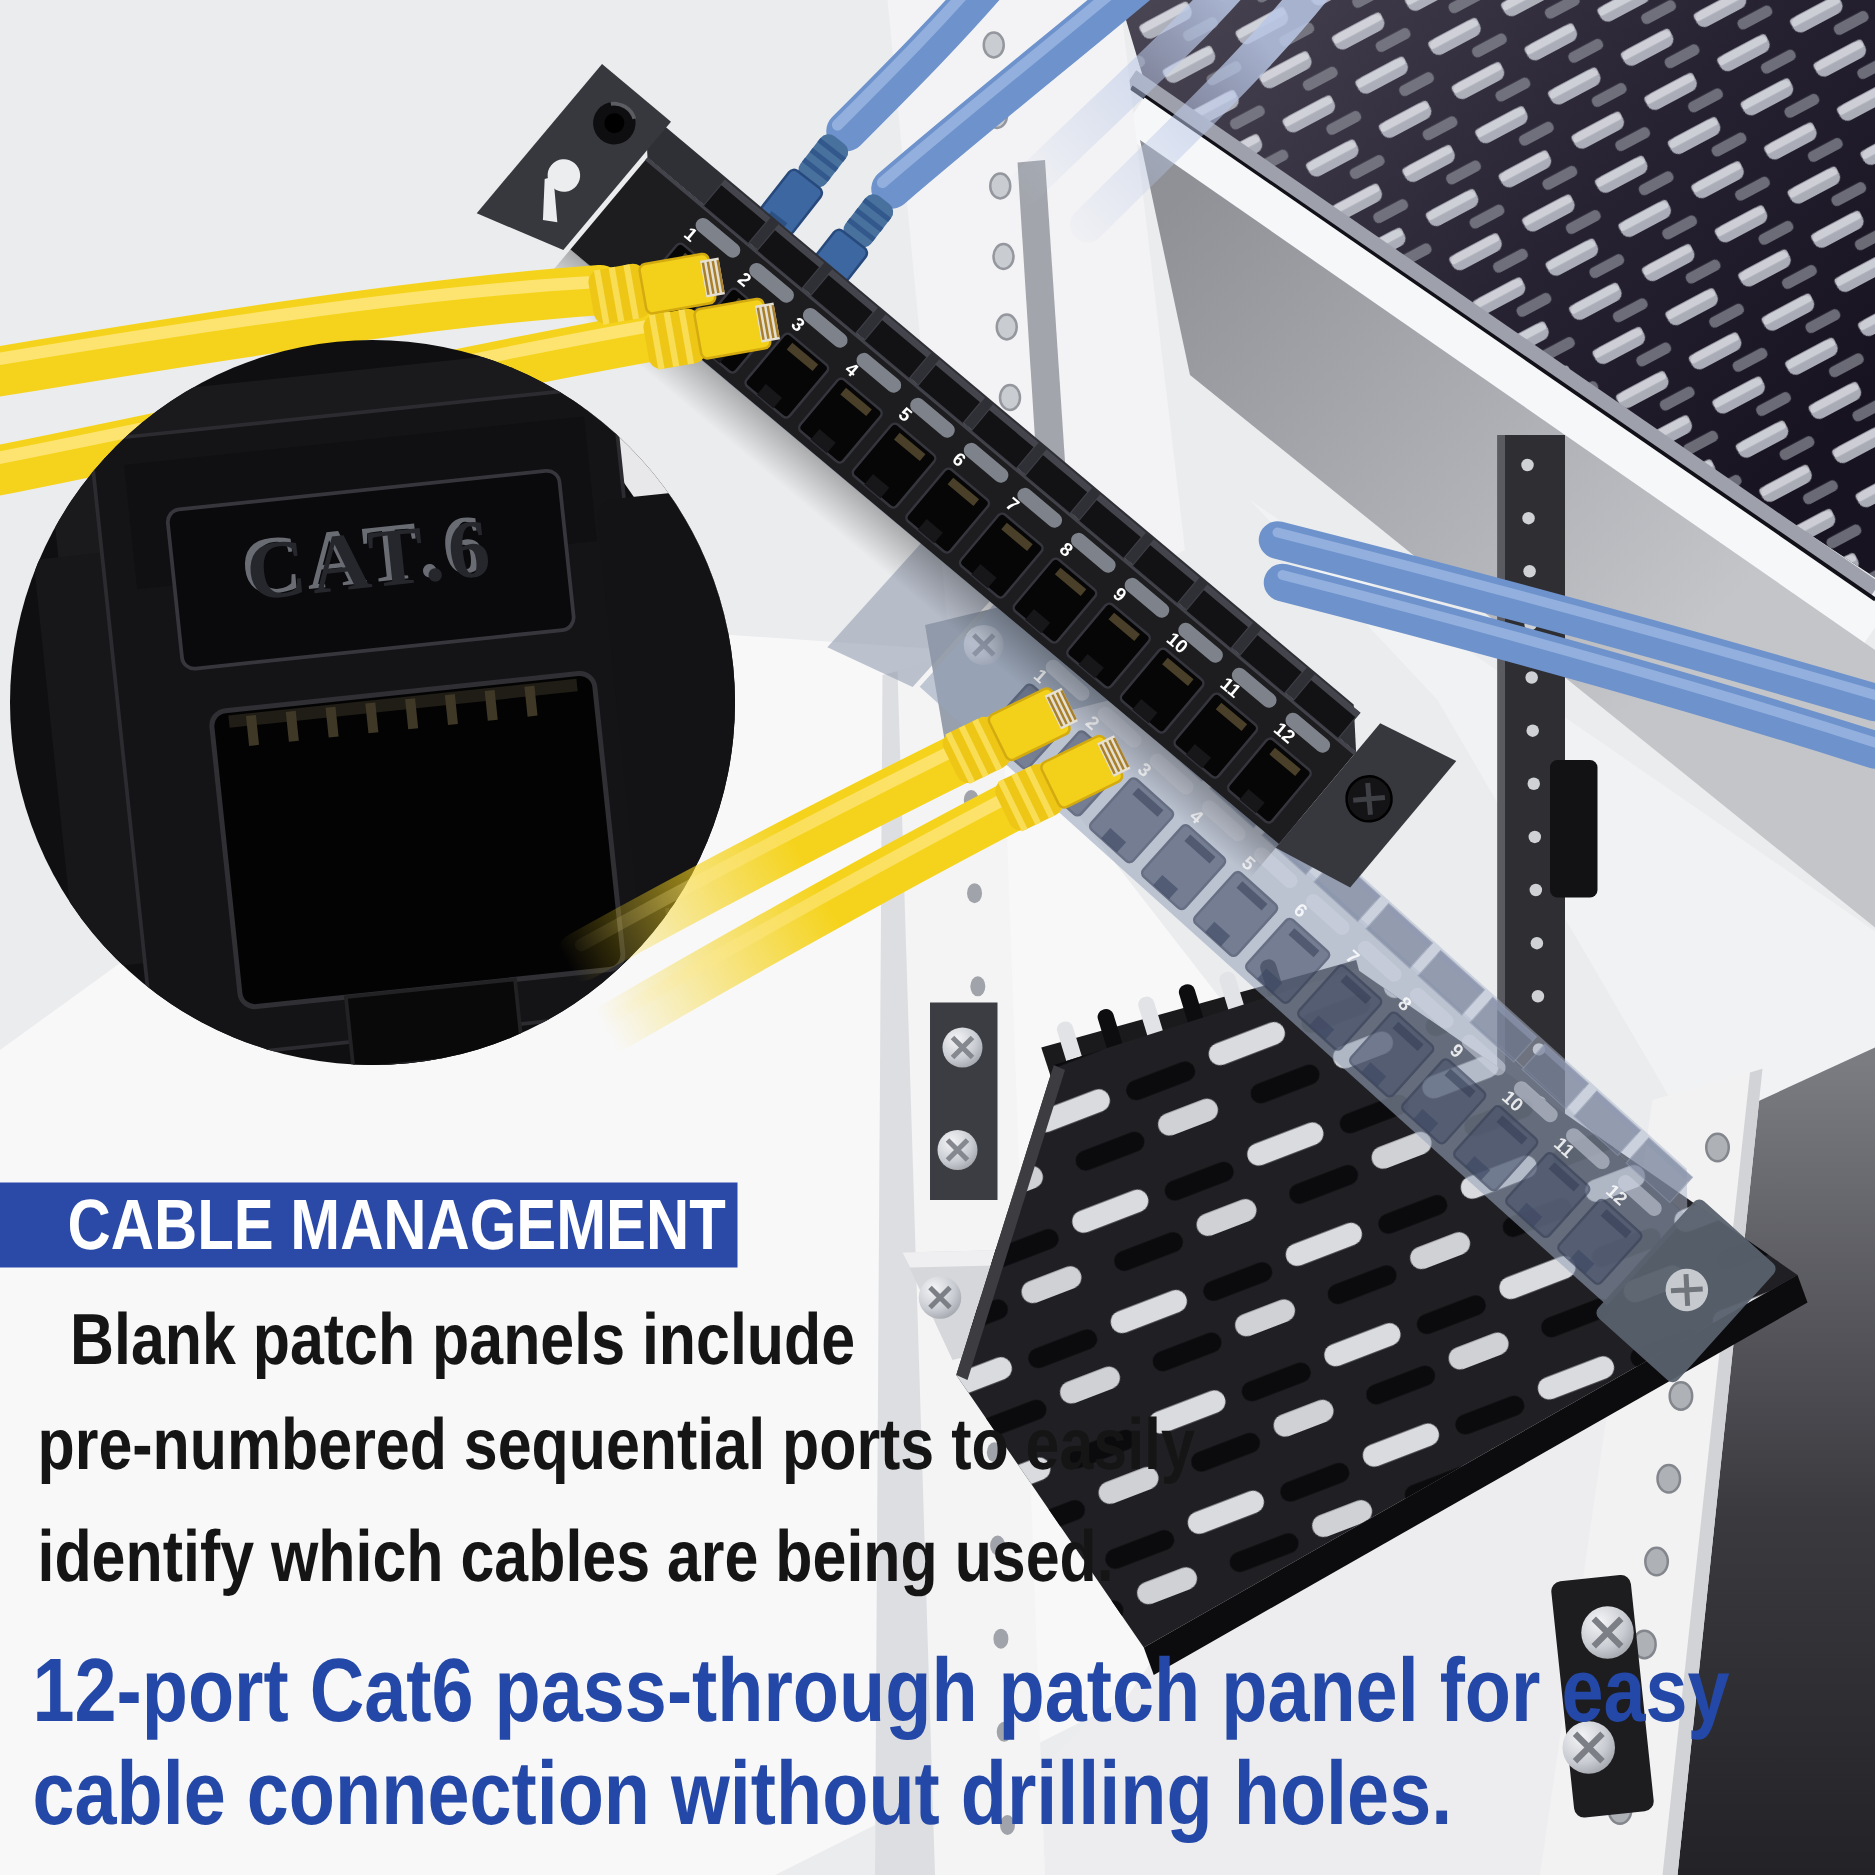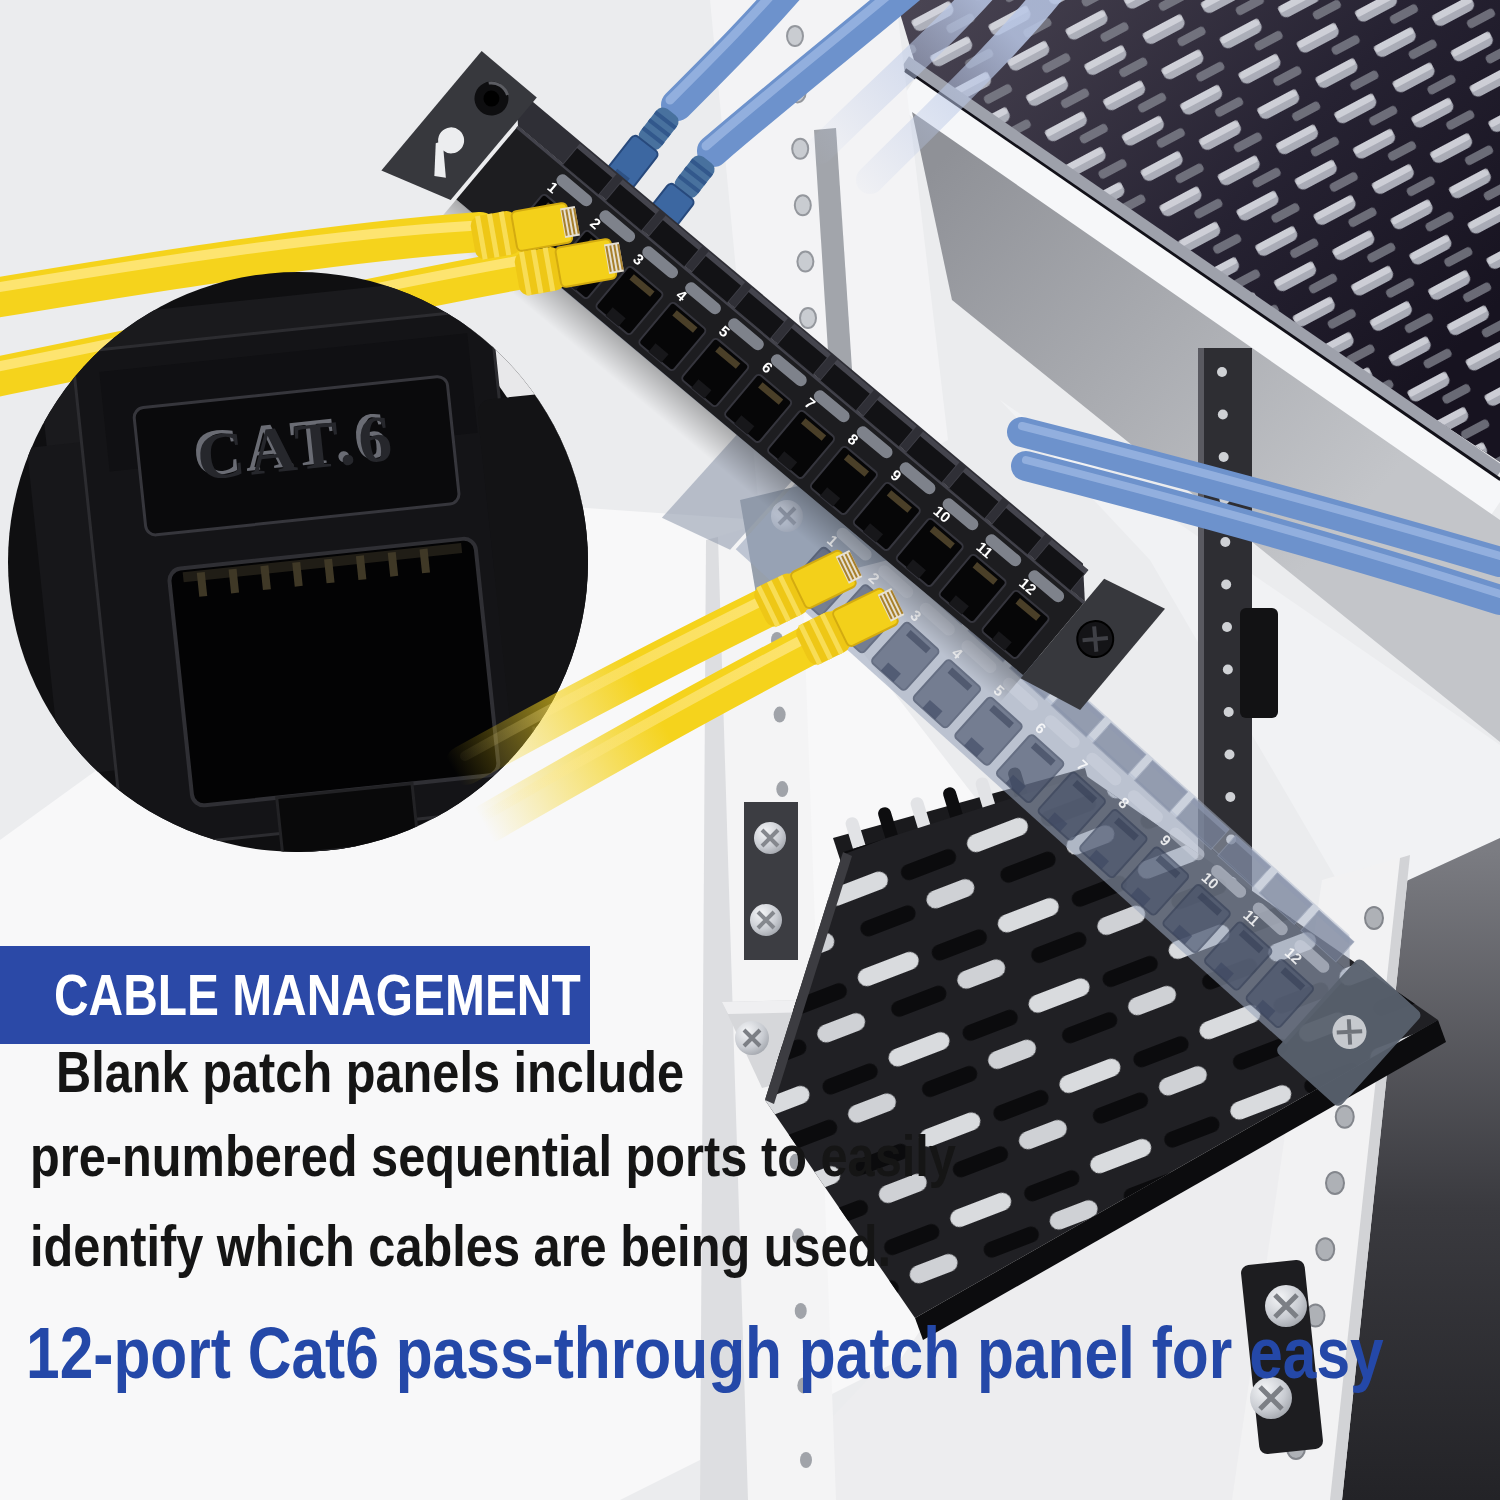--- a/index.html
+++ b/index.html
@@ -16,21 +16,21 @@
   .q-slot{fill:#cdd3de;opacity:.55}
   .q-num{fill:#ffffff;opacity:.85;font:700 15px "Liberation Sans",sans-serif}
   .q-port{fill:#4a546c;opacity:.62;stroke:#333d55;stroke-width:2}.q-notch{fill:#3c4660;opacity:.6}
   .q-pins{fill:#2e3850;opacity:.5}
   .cabY{stroke:var(--cable-yellow);fill:none;stroke-linecap:round}
   .cabYhi{stroke:#ffe98c;fill:none;stroke-linecap:round;opacity:.75}
   .cabB{stroke:var(--cable-blue);fill:none;stroke-linecap:round}
   .cabBhi{stroke:#a3bce6;fill:none;stroke-linecap:round;opacity:.7}
   
   .cond{display:inline-block;transform:scaleX(.84);transform-origin:0 50%;white-space:nowrap}
-  .banner{position:absolute;left:0;top:946px;width:590px;height:98px;background:var(--banner-bg);
+  .banner{position:absolute;left:0;top:946px;width:590px;height:68px;background:var(--banner-bg);
           display:flex;align-items:center;padding-left:54px;box-sizing:border-box}
   .banner span{color:var(--banner-text);font-size:57px;font-weight:700;letter-spacing:0px}
   .bodyline{position:absolute;color:var(--body-text);font-size:58px;font-weight:700}
   .hiline{position:absolute;color:var(--highlight-text);font-size:72px;font-weight:700}
   .bl1{left:56px;top:1038px}.bl2{left:30px;top:1122px}.bl3{left:30px;top:1212px}
   .hl1{left:26px;top:1312px}.hl2{left:26px;top:1394px}
 </style>
 </head>
 <body>
 
@@ -517,13 +517,14 @@
   </g>
 </svg>
 
 <div class="banner">
   <span class="cond">CABLE MANAGEMENT</span>
 </div>
 <div class="bodyline bl1"><span class="cond">Blank patch panels include</span></div>
 <div class="bodyline bl3"><span class="cond">identify which cables are being used.</span></div>
 <div class="bodyline bl2"><span class="cond">pre-numbered sequential ports to easily</span></div>
 <div class="hiline hl1"><span class="cond">12-port Cat6 pass-through patch panel for easy</span></div>
+<div class="hiline hl2"><span class="cond">cable connection without drilling holes.</span></div>
 </div>
 
 </body></html>

